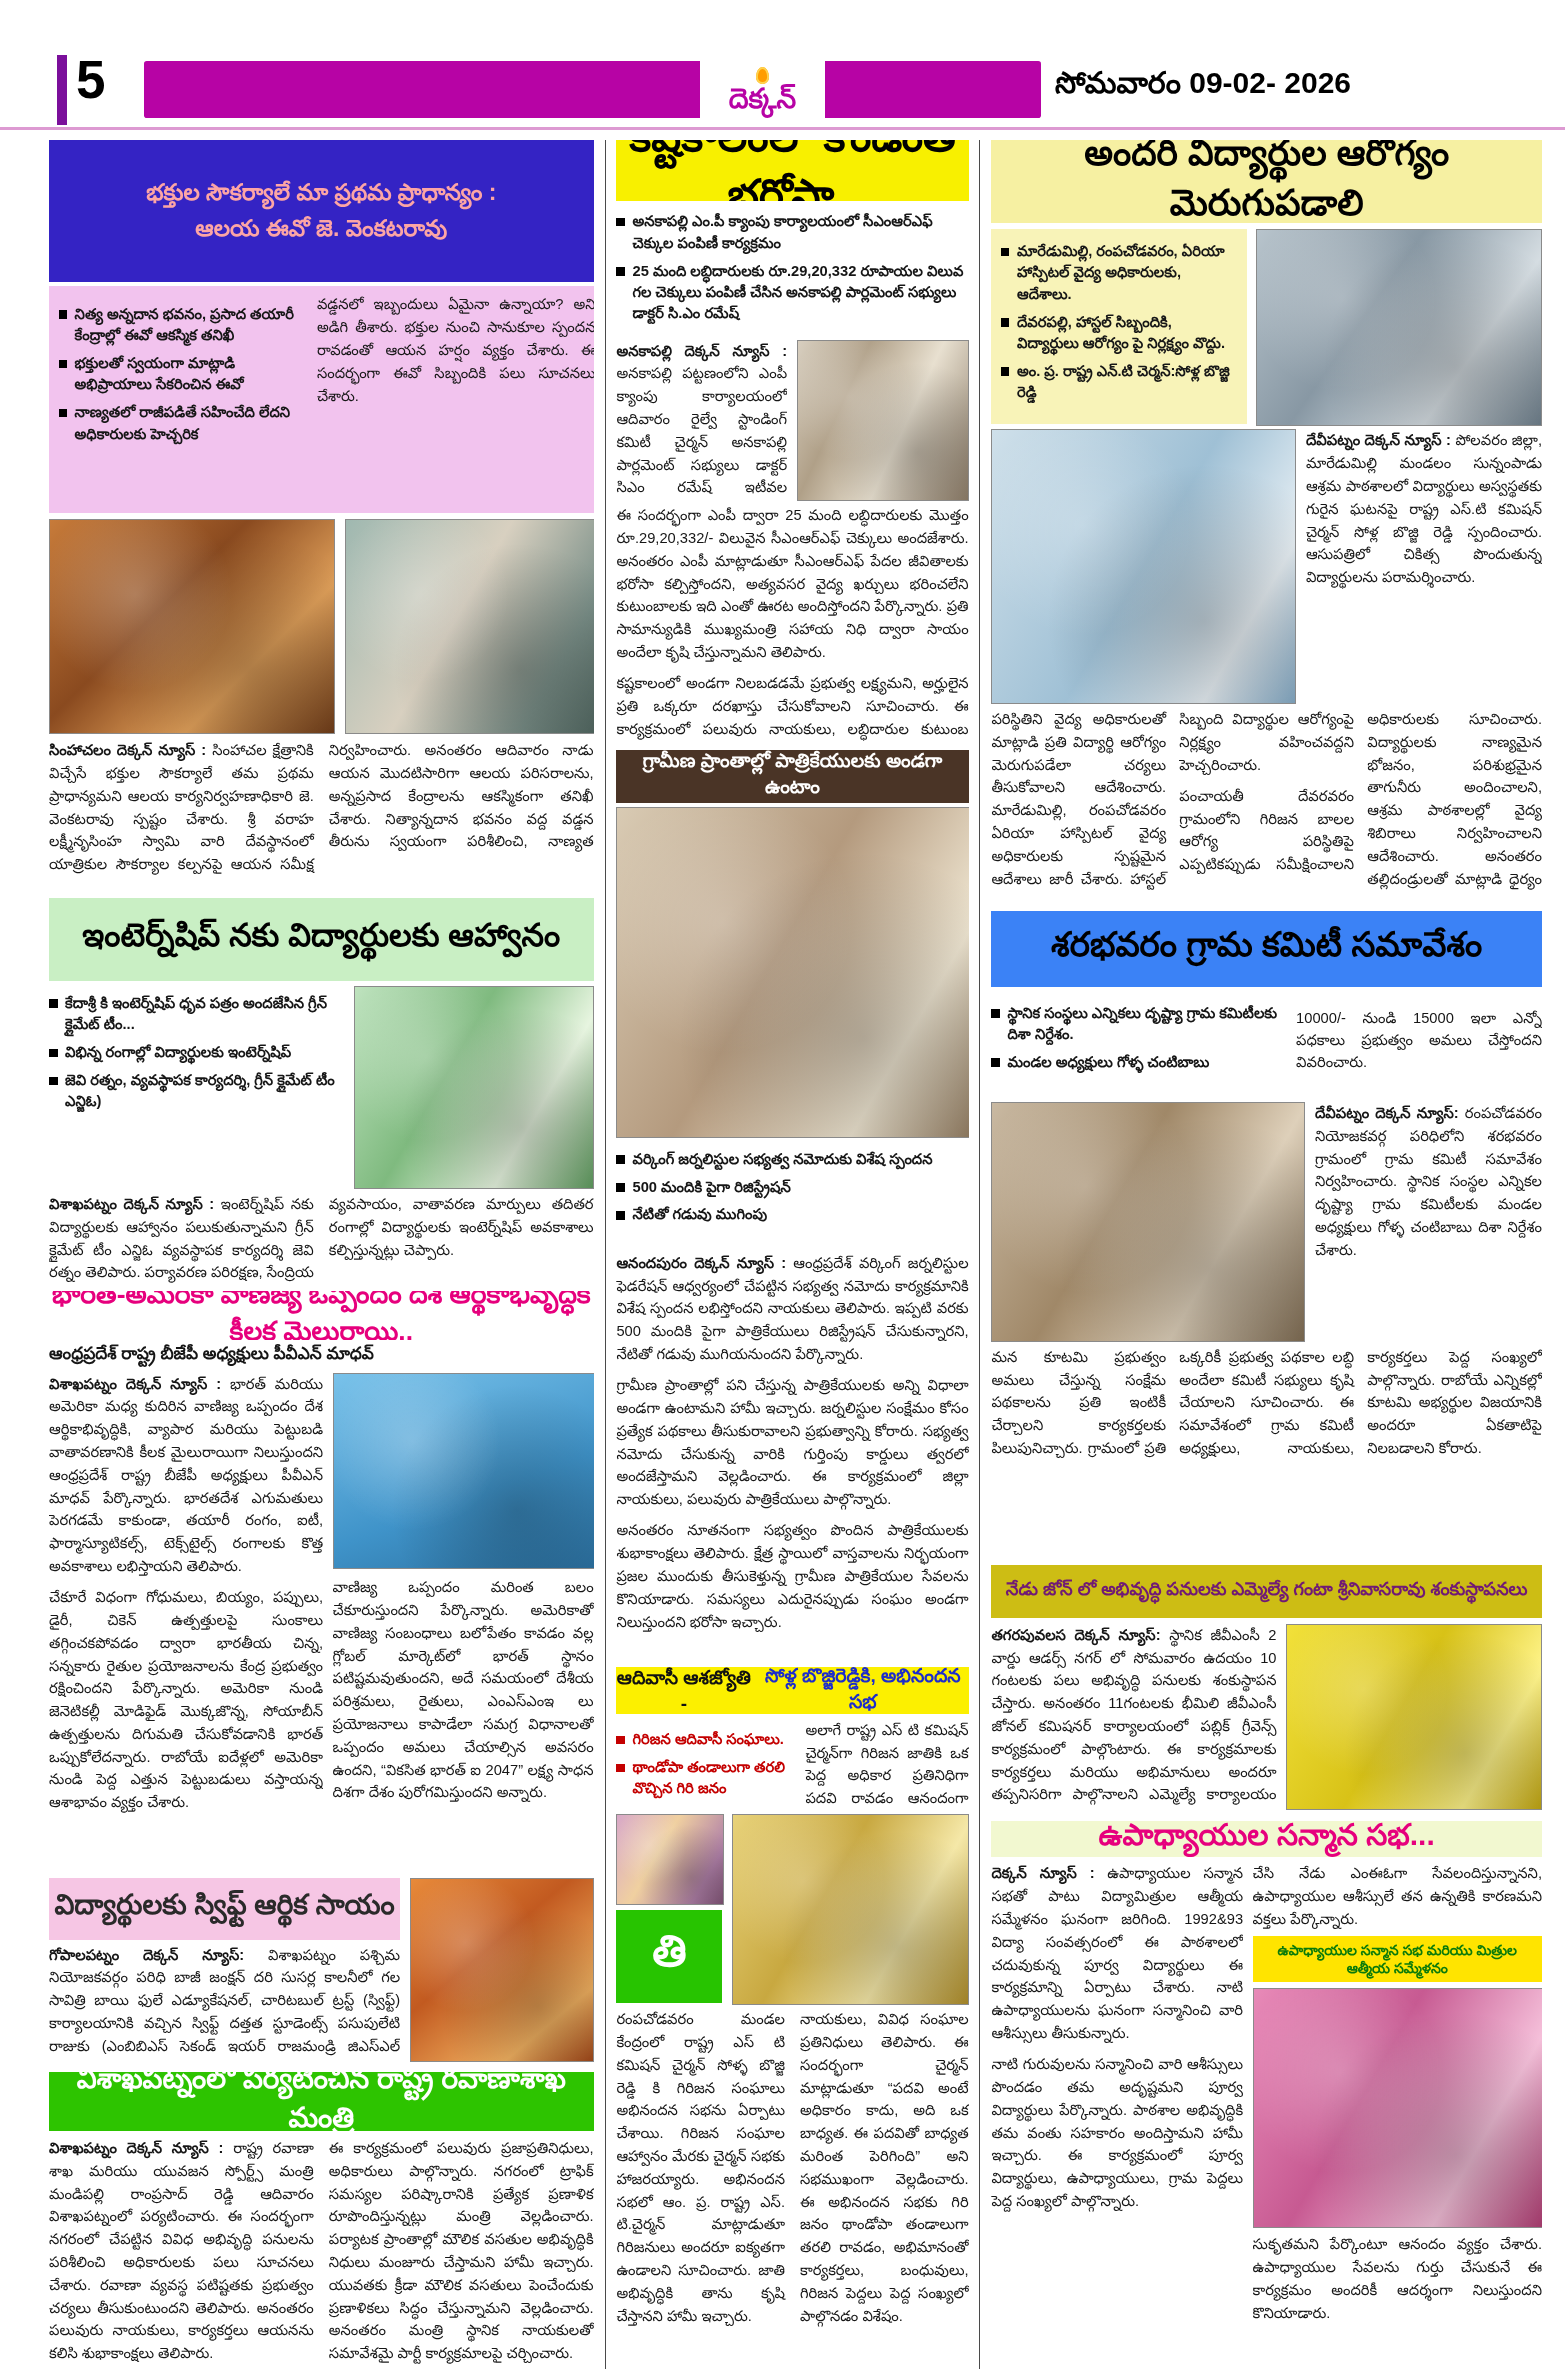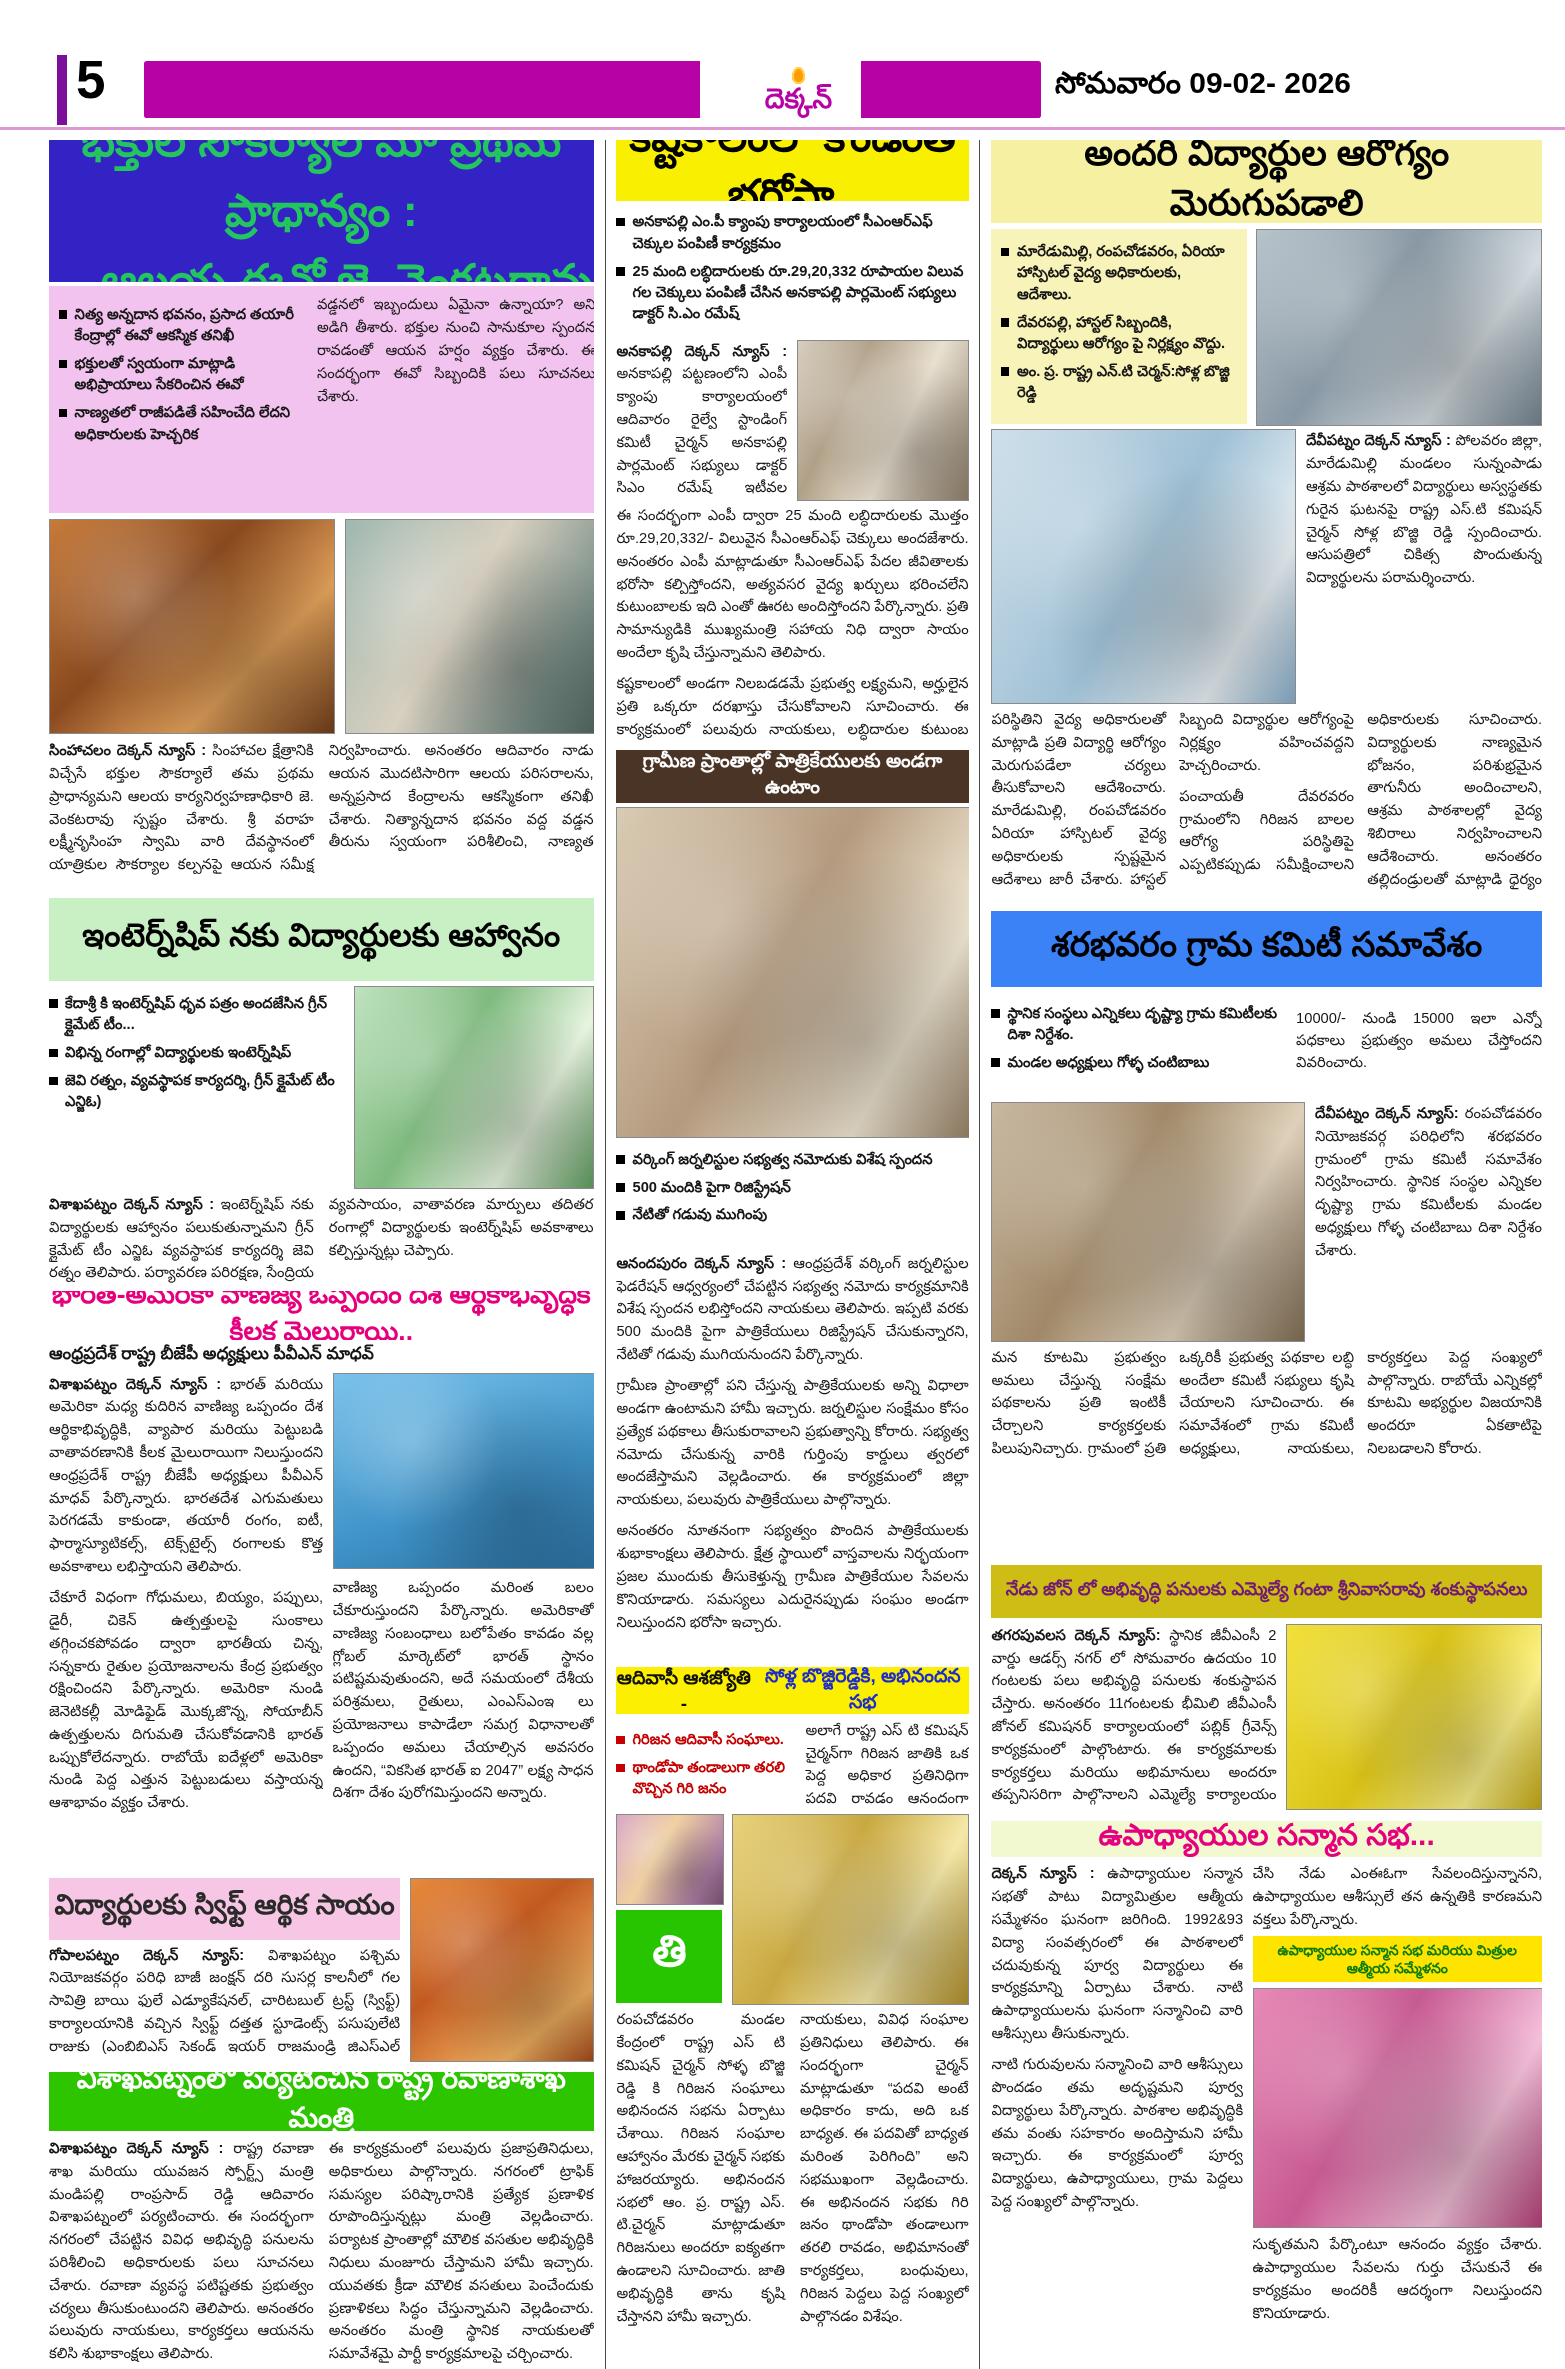--- a/index.html
+++ b/index.html
@@ -4,37 +4,37 @@
 <style>
   html,body{margin:0;padding:0;background:#e8e8e8;}
   .page{position:relative;width:1565px;height:2370px;background:#fff;overflow:hidden;
         font-family:"Liberation Sans","DejaVu Sans",sans-serif;color:#161616;}
   
   .masthead{position:absolute;top:53px;left:0;width:1565px;height:79px;}
   .pnum-bar{position:absolute;left:57px;top:1.9px;width:9.5px;height:70px;background:#7b0f9b;}
   .pnum{position:absolute;left:76px;top:-3.8px;font-size:53px;font-weight:bold;color:#000;}
   .mbar{position:absolute;left:144px;top:7.6px;width:897px;height:57px;background:#b703a5;border-radius:2.8px;}
   .logo-box{position:absolute;left:700px;top:-1.9px;width:125px;height:78px;background:#fff;
-            display:flex;flex-direction:column;align-items:center;justify-content:center;padding-left:36px;}
+            display:flex;flex-direction:column;align-items:center;justify-content:center;}
   .logo-flame{width:13.2px;height:17px;background:#ff9d00;border-radius:50% 50% 50% 50%/60% 60% 40% 40%;
               box-shadow:0 0 0 1.9px #ffd34d inset;margin-bottom:0.9px;}
   .logo-te{font-size:28px;font-weight:bold;color:#b703a5;line-height:1;}
   .mdate{position:absolute;right:214px;top:13.2px;font-size:30px;font-weight:bold;color:#000;}
   .mline{position:absolute;left:0;top:74px;width:1565px;height:2.8px;background:#dd9ad2;}
   
   .content{position:absolute;top:140px;left:49px;width:1508px;height:2224px;
            display:grid;grid-template-columns:556px 375px 562px;column-gap:0;}
   .colA{padding-right:11.4px;}
   .colB{border-left:1.9px solid #4a4a4a;border-right:1.9px solid #4a4a4a;padding:0 10.4px;}
   .colC{padding-left:11.4px;}
   section{overflow:hidden;margin-bottom:7.6px;}
   
   .hl{display:flex;flex-direction:column;align-items:center;justify-content:center;
       text-align:center;font-weight:bold;overflow:hidden;}
-  .hl-a1{background:#3423c4;color:#22c55e;font-size:45px;line-height:1.55;height:142px;align-items:flex-end;}
+  .hl-a1{background:#3423c4;color:#fca5a5;font-size:23px;line-height:1.55;height:142px;}
   .hl-a2{background:#c9efc4;color:#000;font-size:32px;height:83px;}
   .hl-a3{color:#e6007d;font-size:26.5px;height:49px;}
   .hl-a4{background:#f6c6e4;color:#2a2a2a;font-size:28px;height:62px;}
   .hl-a5{background:#2dc400;color:#fff;font-size:28px;height:59px;}
   .hl-b1{background:#f8f000;color:#000;font-size:42px;height:61px;}
   .hl-b2{background:#4a3426;color:#fff;font-size:19px;height:53px;}
   .hl-b3{background:#fcf000;font-size:19px;height:47px;flex-direction:row;gap:5.7px;}
   .hl-b3 .blk{color:#111;}.hl-b3 .blu{color:#1c2ccc;}
   .hl-c1{background:#f6f0a2;color:#000;font-size:36px;height:83px;}
   .hl-c2{background:#3b82f6;color:#000;font-size:34px;height:76px;}

